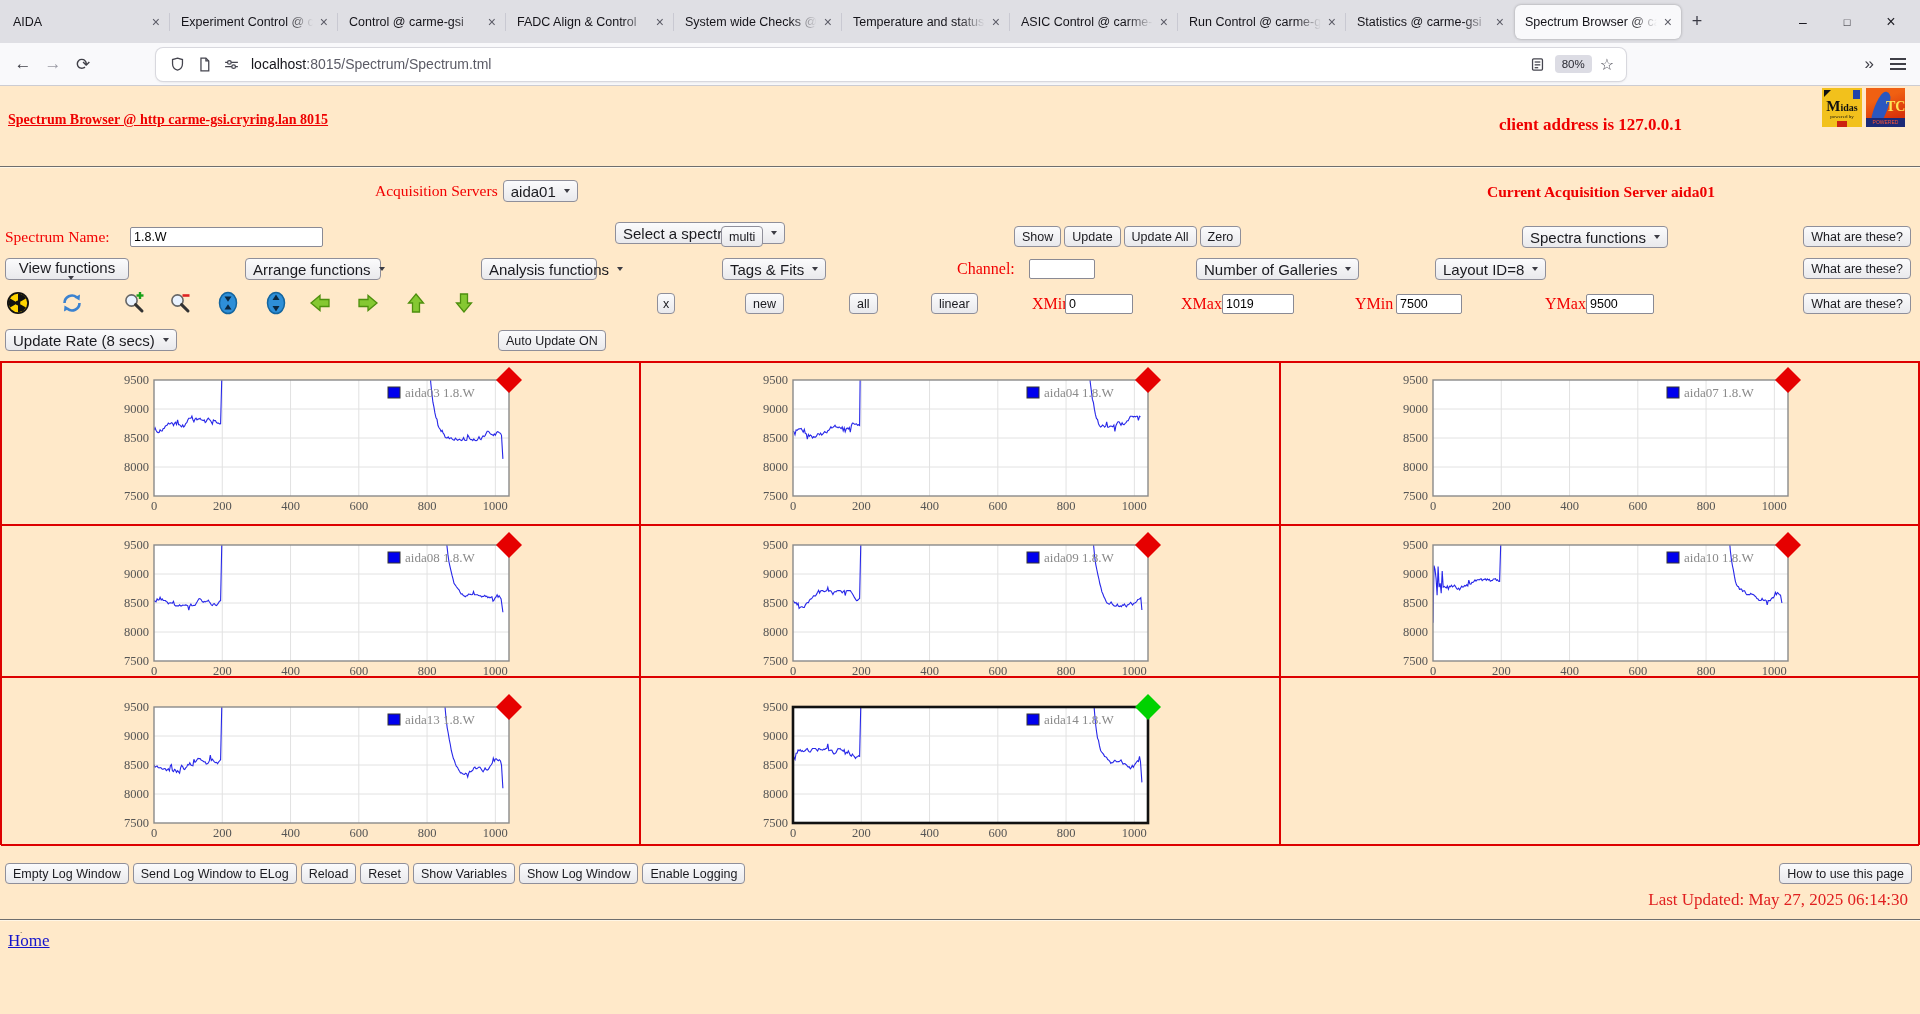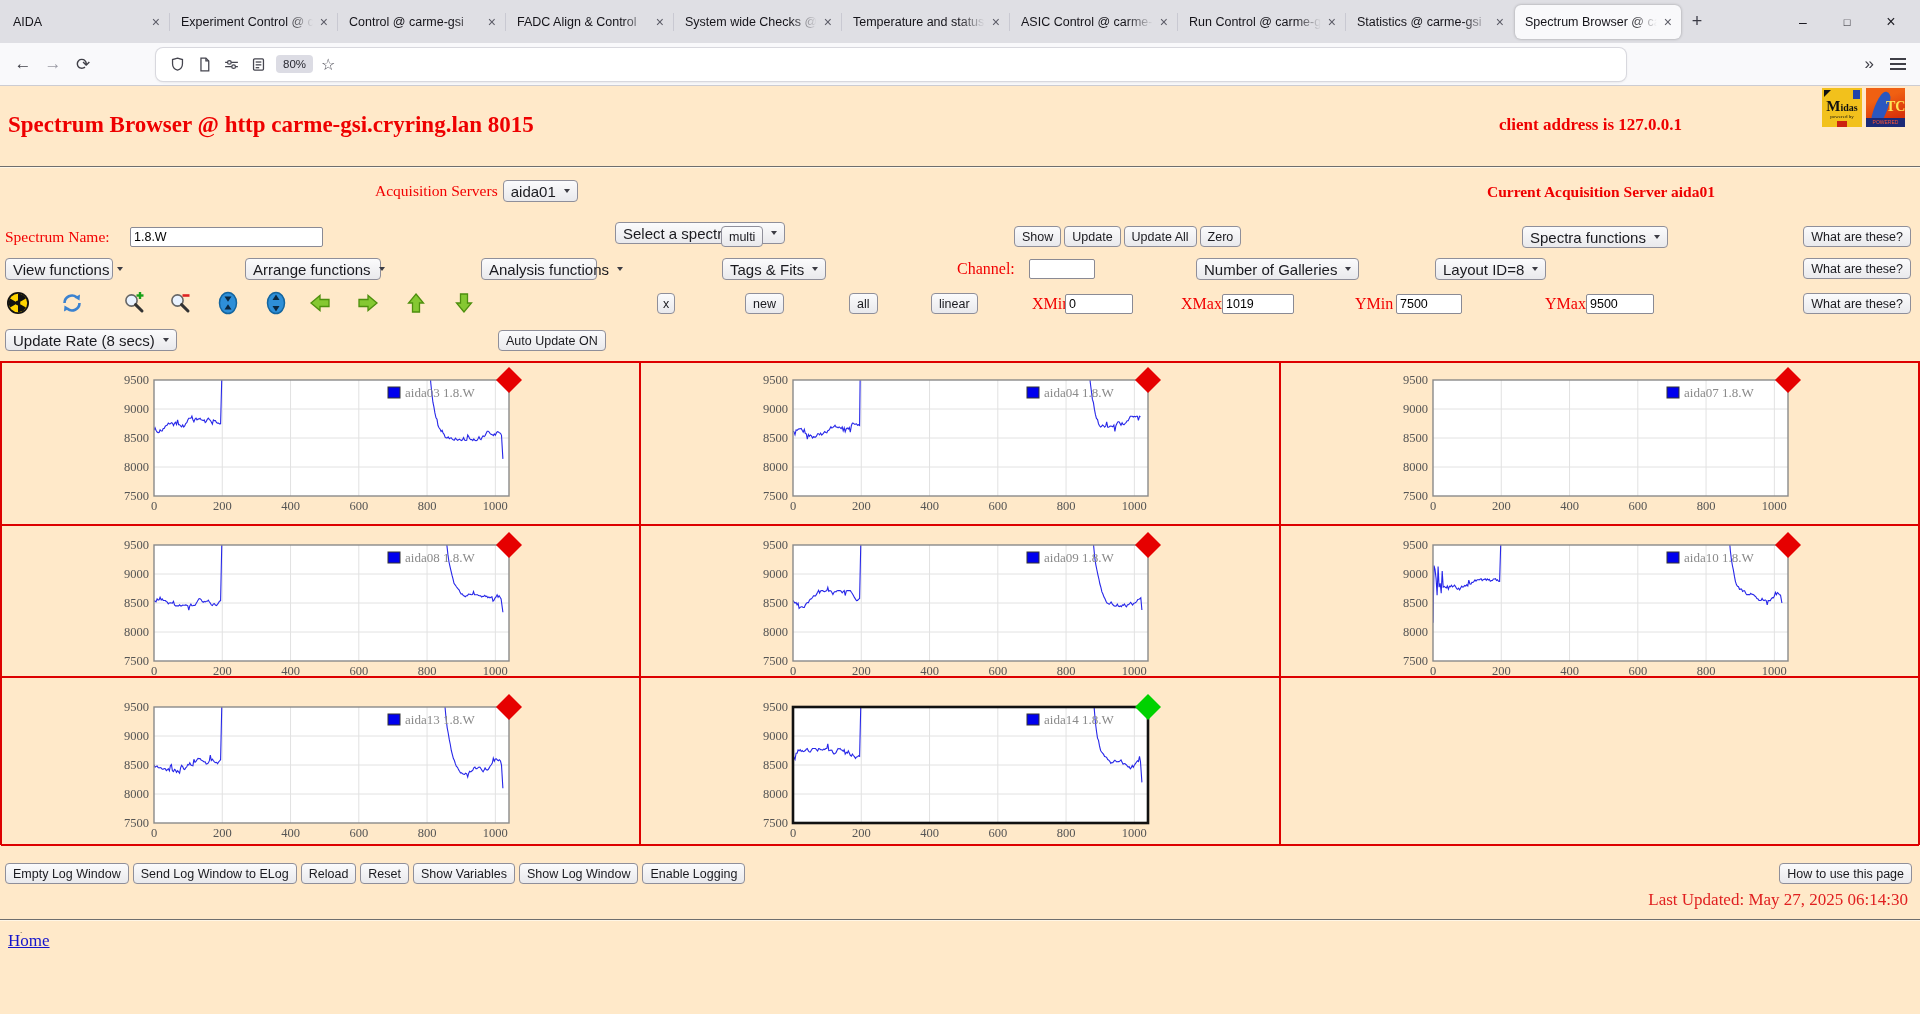--- a/index.html
+++ b/index.html
@@ -33,21 +33,21 @@
   .star { font-size:16px; color:#4a4a55; margin:0 4px; }
   .nav-right { margin-left:auto; display:flex; align-items:center; gap:16px; padding-right:6px; }
   .chevrons { font-size:17px; color:#3f3f47; }
   .hamburger { display:flex; flex-direction:column; gap:3.5px; width:16px; }
   .hamburger i { height:1.8px; background:#3f3f47; display:block; }
 
   
   .page { position:relative; width:1920px; height:928px; background:#ffe9c9; font-family:"Liberation Serif", serif; }
   .abs { position:absolute; }
   .serif-label { font-size:15.5px; color:#f20000; }
-  .page-title { left:8px; top:26px; font-size:23px; font-weight:bold; color:#ee0000; }
+  .page-title { left:8px; top:26px; font-size:14px; font-weight:bold; color:#ee0000;text-decoration:underline; }
   .client-addr { top:29px; right:238px; font-size:17px; font-weight:bold; color:#ee0000; }
   .rule { left:0; width:1920px; height:2px; background:#6e6e6e; border-bottom:1px solid #fff6e6; }
 
   .logo { top:2px; height:39px; overflow:hidden; font-family:"Liberation Serif", serif; }
   .logo-midas { right:58px; width:40px; background:#f2c11c; color:#111; text-align:center; }
   .logo-midas .m-big { font-size:15px; font-weight:bold; display:block; margin-top:12px; line-height:13px; }
   .logo-midas .m-sub { font-size:5px; display:block; }
   .logo-midas .m-red { display:block; width:10px; height:13px; background:#cc2211; margin:2px auto 0; }
   .logo-midas .m-shield { position:absolute; right:2px; top:2px; width:7px; height:9px; background:#2244aa; }
   .logo-midas .m-tri { position:absolute; left:2px; top:2px; width:7px; height:7px; background:#111; clip-path:polygon(0 0,100% 0,0 100%); }
@@ -147,20 +147,21 @@
     <svg viewBox="0 0 24 24" fill="none" stroke="#45454f" stroke-width="1.8">
         <path d="M7 3h7l4 4v14H7z"></path>
         <path d="M14 3v4h4"></path>
       </svg>
     <svg viewBox="0 0 24 24" fill="#f9f9fb" stroke="#45454f" stroke-width="1.8">
         <line x1="3" y1="9" x2="21" y2="9"></line>
         <circle cx="9" cy="9" r="2.6"></circle>
         <line x1="3" y1="15" x2="21" y2="15"></line>
         <circle cx="15" cy="15" r="2.6"></circle>
       </svg>
+    <span class="url-text"><span class="url-host">localhost</span><span>:8015/Spectrum/Spectrum.tml</span></span>
     <svg viewBox="0 0 24 24" fill="none" stroke="#45454f" stroke-width="1.8">
         <rect x="5" y="4" width="14" height="16" rx="1.5"></rect>
         <line x1="8" y1="8.5" x2="16" y2="8.5"></line>
         <line x1="8" y1="12.5" x2="16" y2="12.5"></line>
         <line x1="8" y1="16.5" x2="13" y2="16.5"></line>
       </svg>
     <span class="zoom-chip">80%</span>
     <span class="star">☆</span>
   </div>
   <div class="nav-right">
@@ -214,21 +215,21 @@
     <button class="btn">Update</button>
     <button class="btn">Update All</button>
     <button class="btn">Zero</button>
   </div>
   <span class="abs sel" style="left:1522px; top:140px;">
       <span>Spectra functions</span>
       <span class="caret"></span>
     </span>
   <button class="abs btn" style="right:9px; top:140px;">What are these?</button>
 
-  <span class="abs sel" style="left:5px; top:172px; width:108px; justify-content:space-between;">
+  <span class="abs sel" style="left:5px; top:172px; width:124px; justify-content:space-between;flex-direction:column;">
       <span>View functions</span>
       <span class="caret"></span>
     </span>
   <span class="abs sel" style="left:245px; top:172px; width:136px; justify-content:space-between;">
       <span>Arrange functions</span>
       <span class="caret"></span>
     </span>
   <span class="abs sel" style="left:481px; top:172px; width:116px; justify-content:space-between;">
       <span>Analysis functions</span>
       <span class="caret"></span>

